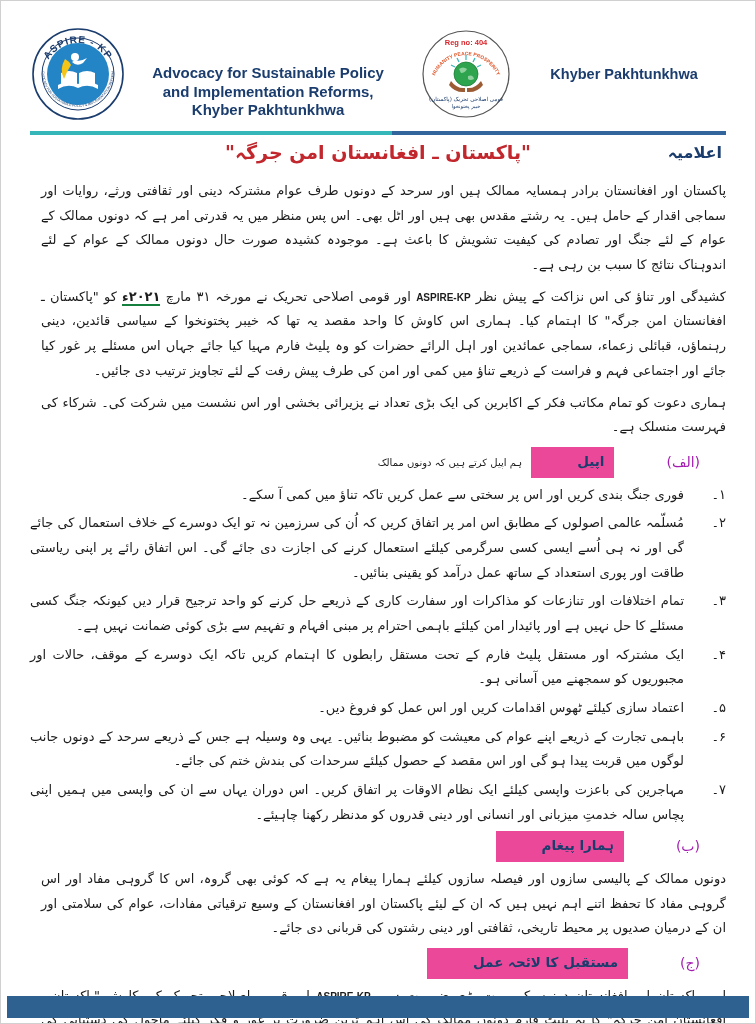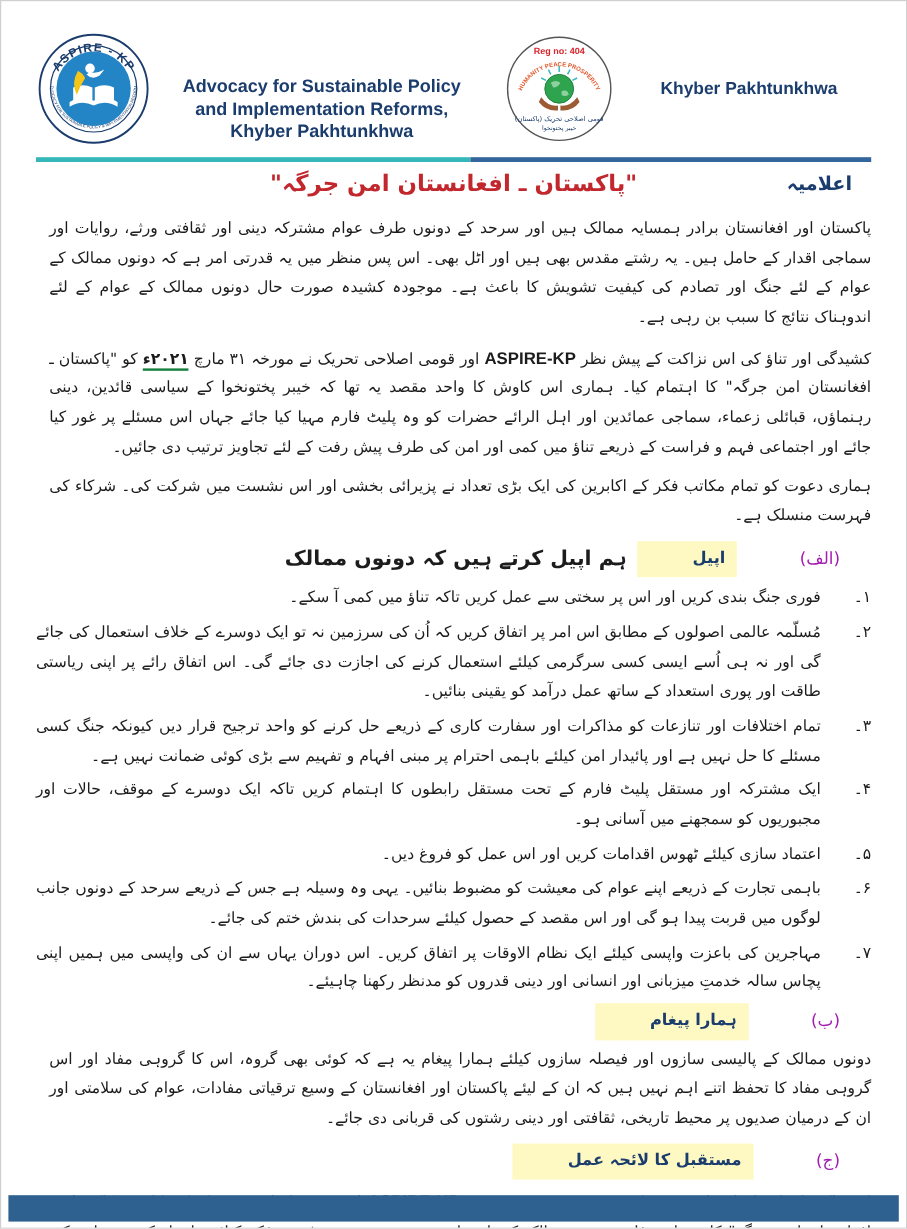--- a/index.html
+++ b/index.html
@@ -35,44 +35,44 @@
   .divider .teal{width:52%;background:#35b7ba;}
   .divider .blue{width:48%;background:#31659b;}
   
   .masthead{position:relative;height:34px;margin:4px 29px 0 29px;}
   .masthead .title{
     position:absolute;left:0;right:0;top:2px;text-align:center;
     color:#c1272d;font-weight:bold;font-size:19px;
     font-family:"DejaVu Sans",sans-serif;
   }
   .masthead .label{
-    position:absolute;right:16px;top:4px;
+    position:absolute;right:4px;top:4px;
     color:#1b3d6e;font-weight:bold;font-size:16px;
   }
   
   .body{
     direction:rtl;
     margin:6px 29px 0 29px;
     color:#1c1c1c;
     font-size:13px;line-height:1.9;
     text-align:justify;
   }
   .para{margin:0 0 7px 11px;}
-  .aspire{font-weight:bold;direction:ltr;unicode-bidi:isolate;font-family:"Liberation Sans",sans-serif;font-size:14px;}
+  .aspire{font-weight:bold;direction:ltr;unicode-bidi:isolate;font-family:"Liberation Sans",sans-serif;font-size:10px;}
   .date-mark{border-bottom:2px solid #15803d;font-weight:bold;}
   .section-head{
     display:flex;align-items:center;gap:9px;
     margin:3px 26px 5px 0;
   }
   .sec-marker{color:#a21caf;font-weight:normal;font-size:14px;flex:0 0 auto;margin-left:43px;}
   .hl{
-    background:#fef9c3;color:#1b3d6e;font-weight:bold;font-size:13.5px;
+    background:#ec4899;color:#1b3d6e;font-weight:bold;font-size:13.5px;
     padding:2px 10px 3px 46px;flex:0 0 auto;
   }
-  .lead-text{font-size:17px;color:#1c1c1c;font-weight:bold;}
+  .lead-text{font-size:10px;color:#1c1c1c;}
   .num-list{margin:0 0 4px 0;}
   .item{display:flex;margin:0 0 4px 0;}
   .item .marker{flex:0 0 42px;padding-left:6px;box-sizing:border-box;}
   .item .txt{flex:1 1 auto;}
   
   .footer-bar{
     position:absolute;left:6px;right:6px;bottom:5px;height:22px;
     background:#2e6190;
   }
 </style>

